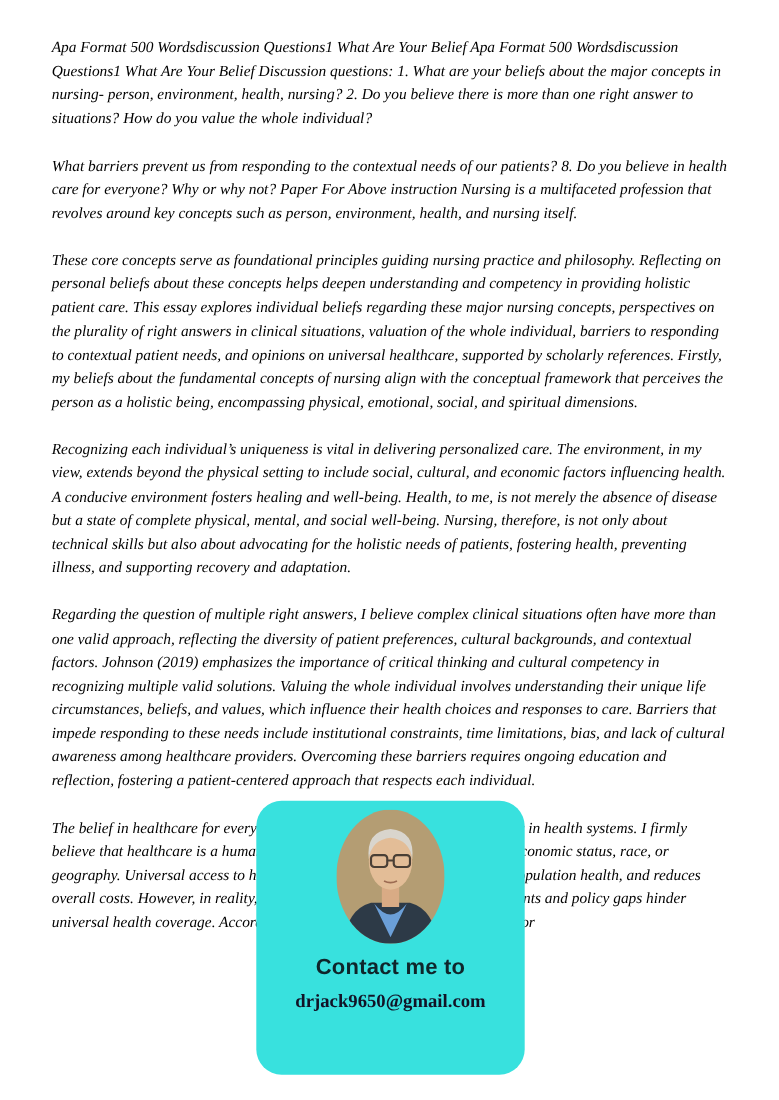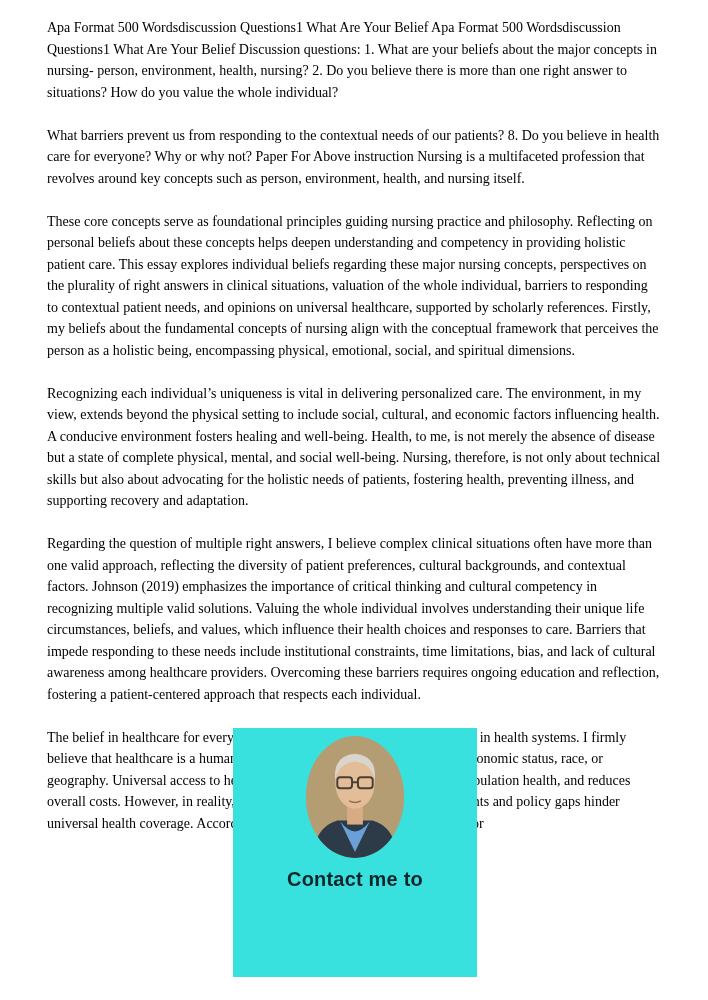--- a/index.html
+++ b/index.html
@@ -7,38 +7,40 @@
     position: relative;
     width: 708px;
     height: 1000px;
     background: #ffffff;
     overflow: hidden;
     font-family: "Liberation Serif", serif;
   }
   .doc {
     position: absolute;
     left: 47px;
-    top: 17px;
+    top: 33px;
     width: 614px;
     font-size: 14px;
     line-height: 21.5px;
     color: #000000;
     text-align: left;
+    font-style: italic;
   }
   .doc p { margin: 0 0 21.5px 0; }
   .ad {
     position: absolute;
     left: 233px;
     top: 728px;
     width: 244px;
     height: 249px;
     background: #38E1DE;
     text-align: center;
     box-sizing: border-box;
     cursor: pointer;
+    border-radius: 23px;
   }
   .ad-photo {
     width: 100px;
     height: 122px;
     margin: 8px auto 0 auto;
   }
   .ad-photo svg { display: block; width: 100%; height: 100%; }
   .ad-headline {
     font-family: "Liberation Sans", sans-serif;
     font-weight: bold;
@@ -90,15 +92,16 @@
             <rect x="53" y="42" width="15" height="11" rx="3"></rect>
             <line x1="47" y1="47" x2="53" y2="47"></line>
           </g>
           <path d="M44 66 Q50 69 56 66" stroke="#9c6b52" stroke-width="1.5" fill="none"></path>
         </g>
       </svg>
     </div>
     <div class="ad-headline">
       <div>Contact me to</div>
     </div>
+    <div class="ad-email">drjack9650@gmail.com</div>
   </div>
 
 </div>
 
 </body></html>

